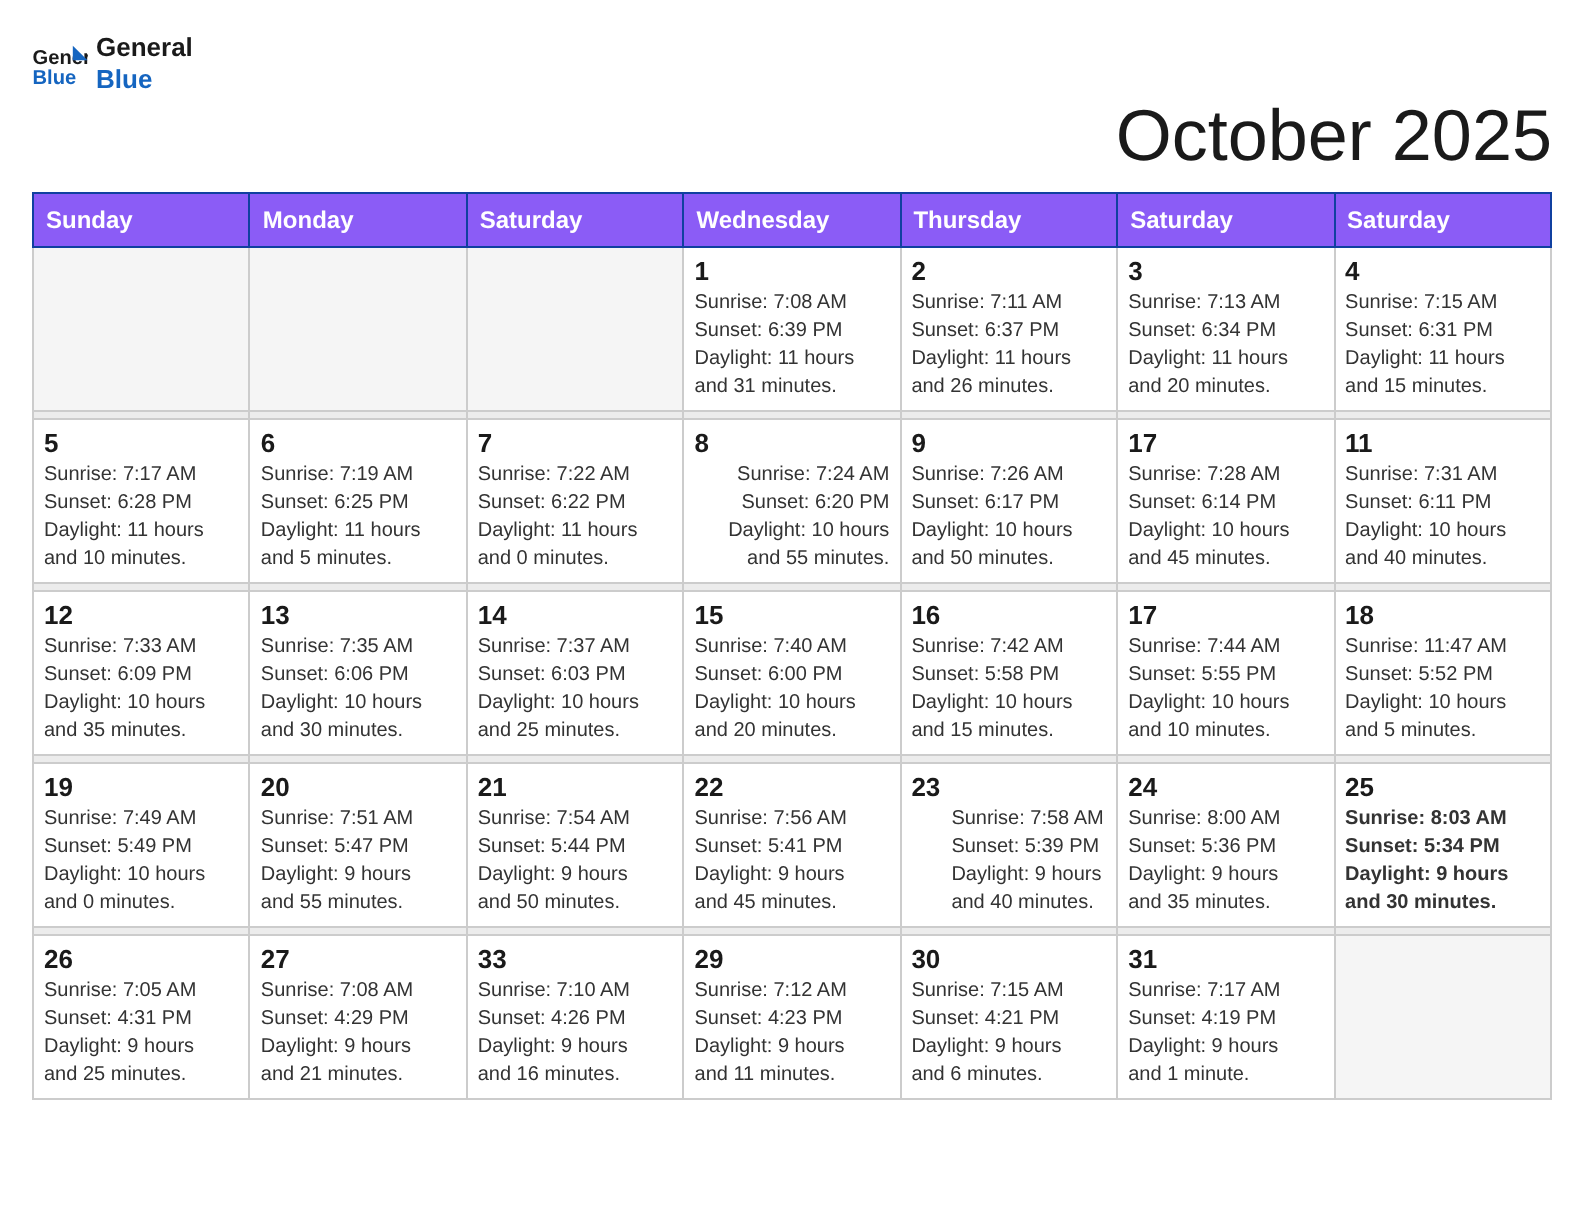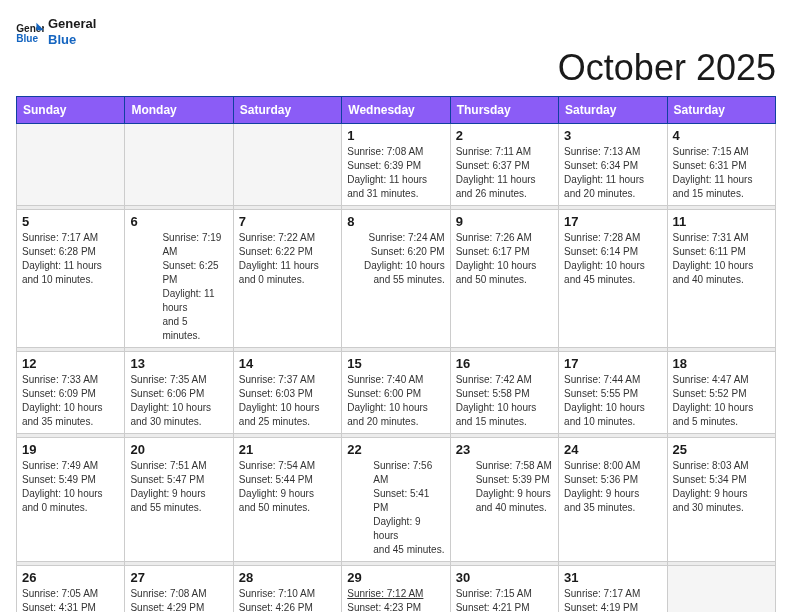--- a/index.html
+++ b/index.html
@@ -163,21 +163,21 @@
       <tr>
         <td>
           <div class="day-number">5</div>
           <div class="day-info" style="white-space: pre-line;">Sunrise: 7:17 AM
 Sunset: 6:28 PM
 Daylight: 11 hours
 and 10 minutes.</div>
         </td>
         <td>
           <div class="day-number">6</div>
-          <div class="day-info" style="white-space: pre-line; margin-left: 32px;">Sunrise: 7:19 AM
+          <div class="day-info" style="white-space: pre-line;">Sunrise: 7:19 AM
 Sunset: 6:25 PM
 Daylight: 11 hours
 and 5 minutes.</div>
         </td>
         <td>
           <div class="day-number">7</div>
           <div class="day-info" style="white-space: pre-line;">Sunrise: 7:22 AM
 Sunset: 6:22 PM
 Daylight: 11 hours
 and 0 minutes.</div>
@@ -258,21 +258,21 @@
         </td>
         <td>
           <div class="day-number">17</div>
           <div class="day-info" style="white-space: pre-line;">Sunrise: 7:44 AM
 Sunset: 5:55 PM
 Daylight: 10 hours
 and 10 minutes.</div>
         </td>
         <td>
           <div class="day-number">18</div>
-          <div class="day-info" style="white-space: pre-line;">Sunrise: 4:47 AM
+          <div class="day-info" style="white-space: pre-line;">Sunrise: 11:47 AM
 Sunset: 5:52 PM
 Daylight: 10 hours
 and 5 minutes.</div>
         </td>
       </tr>
       <tr class="row-separator">
         <td></td>
         <td></td>
         <td></td>
         <td></td>
@@ -297,42 +297,42 @@
         </td>
         <td>
           <div class="day-number">21</div>
           <div class="day-info" style="white-space: pre-line;">Sunrise: 7:54 AM
 Sunset: 5:44 PM
 Daylight: 9 hours
 and 50 minutes.</div>
         </td>
         <td>
           <div class="day-number">22</div>
-          <div class="day-info" style="white-space: pre-line; margin-left: 26px;">Sunrise: 7:56 AM
+          <div class="day-info" style="white-space: pre-line;">Sunrise: 7:56 AM
 Sunset: 5:41 PM
 Daylight: 9 hours
 and 45 minutes.</div>
         </td>
         <td>
           <div class="day-number">23</div>
           <div class="day-info" style="white-space: pre-line; margin-left: 20px;">Sunrise: 7:58 AM
 Sunset: 5:39 PM
 Daylight: 9 hours
 and 40 minutes.</div>
         </td>
         <td>
           <div class="day-number">24</div>
           <div class="day-info" style="white-space: pre-line;">Sunrise: 8:00 AM
 Sunset: 5:36 PM
 Daylight: 9 hours
 and 35 minutes.</div>
         </td>
         <td>
           <div class="day-number">25</div>
-          <div class="day-info" style="white-space: pre-line;">Sunrise: 8:03 AM
+          <div class="day-info" style="white-space: pre-line; font-weight: bold;">Sunrise: 8:03 AM
 Sunset: 5:34 PM
 Daylight: 9 hours
 and 30 minutes.</div>
         </td>
       </tr>
       <tr class="row-separator">
         <td></td>
         <td></td>
         <td></td>
         <td></td>
@@ -349,29 +349,29 @@
 and 25 minutes.</div>
         </td>
         <td>
           <div class="day-number">27</div>
           <div class="day-info" style="white-space: pre-line;">Sunrise: 7:08 AM
 Sunset: 4:29 PM
 Daylight: 9 hours
 and 21 minutes.</div>
         </td>
         <td>
-          <div class="day-number">28</div>
+          <div class="day-number">33</div>
           <div class="day-info" style="white-space: pre-line;">Sunrise: 7:10 AM
 Sunset: 4:26 PM
 Daylight: 9 hours
 and 16 minutes.</div>
         </td>
         <td>
           <div class="day-number">29</div>
-          <div class="day-info" style="white-space: pre-line; text-decoration: underline;">Sunrise: 7:12 AM
+          <div class="day-info" style="white-space: pre-line;">Sunrise: 7:12 AM
 Sunset: 4:23 PM
 Daylight: 9 hours
 and 11 minutes.</div>
         </td>
         <td>
           <div class="day-number">30</div>
           <div class="day-info" style="white-space: pre-line;">Sunrise: 7:15 AM
 Sunset: 4:21 PM
 Daylight: 9 hours
 and 6 minutes.</div>

